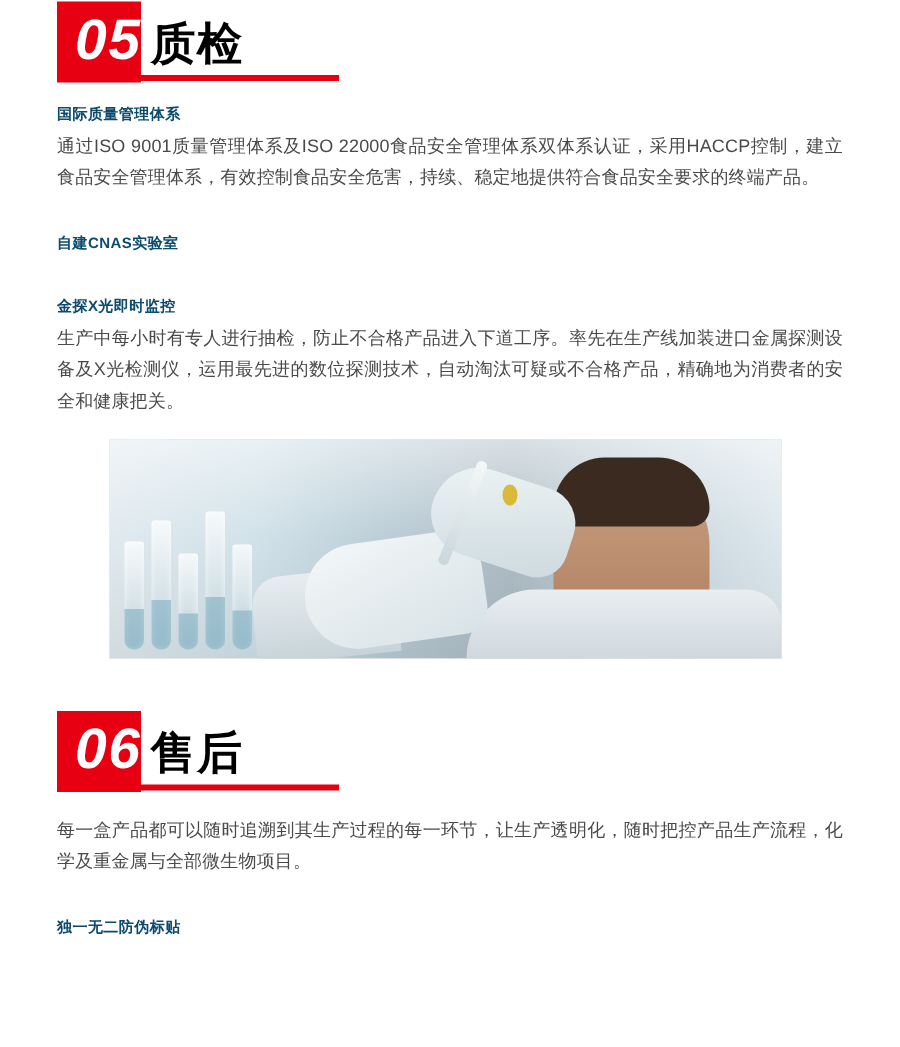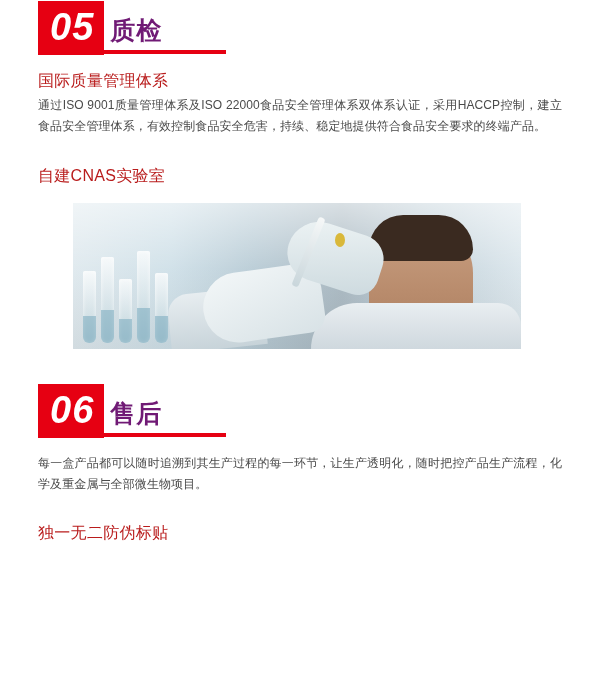--- a/index.html
+++ b/index.html
@@ -28,50 +28,50 @@
     align-items: center;
     height: 56px;
   }
   .banner-num-box {
     background: #e60012;
     color: #ffffff;
     font-size: 38px;
     font-weight: bold;
     font-style: italic;
     line-height: 1;
-    padding: 7px 10px 9px 12px;
+    padding: 7px 0 9px 12px;
     letter-spacing: 1px;
     font-family: "Liberation Sans", sans-serif;
   }
   .banner-title {
-    color: #701a75;
-    font-size: 25px;
+    color: #000000;
+    font-size: 30px;
     font-weight: bold;
     margin-left: 6px;
     letter-spacing: 1px;
     line-height: 1;
     position: relative;
     top: 2px;
   }
   .banner-underline {
     position: absolute;
     left: 0;
     bottom: 2px;
     width: 188px;
     height: 4px;
     background: #e60012;
   }
   
   .block {
     margin-top: 14px;
   }
   .block-title {
-    color: #b91c1c;
-    font-size: 16px;
-    font-weight: normal;
+    color: #0c4a6e;
+    font-size: 10px;
+    font-weight: bold;
     line-height: 1.4;
     margin-bottom: 3px;
     letter-spacing: 0.3px;
   }
   .block-body {
     color: #4a4a4a;
     font-size: 12px;
     line-height: 1.72;
     text-align: justify;
     letter-spacing: 0.1px;
@@ -204,20 +204,24 @@
 
   <div class="block">
     <div class="block-title">国际质量管理体系</div>
     <div class="block-body">通过ISO 9001质量管理体系及ISO 22000食品安全管理体系双体系认证，采用HACCP控制，建立食品安全管理体系，有效控制食品安全危害，持续、稳定地提供符合食品安全要求的终端产品。</div>
   </div>
 
   <div class="block block-tight">
     <div class="block-title">自建CNAS实验室</div>
   </div>
 
+  <div class="block block-tight">
+    <div class="block-title">金探X光即时监控</div>
+    <div class="block-body">生产中每小时有专人进行抽检，防止不合格产品进入下道工序。率先在生产线加装进口金属探测设备及X光检测仪，运用最先进的数位探测技术，自动淘汰可疑或不合格产品，精确地为消费者的安全和健康把关。</div>
+  </div>
 
   <div class="photo-wrap">
     <div class="photo-bg"></div>
     <div class="tube liquid" style="left:10px;height:72px;"></div>
     <div class="tube liquid" style="left:28px;height:86px;"></div>
     <div class="tube liquid" style="left:46px;height:64px;"></div>
     <div class="tube liquid" style="left:64px;height:92px;"></div>
     <div class="tube liquid" style="left:82px;height:70px;"></div>
     <div class="person-head"></div>
     <div class="person-hair"></div>

